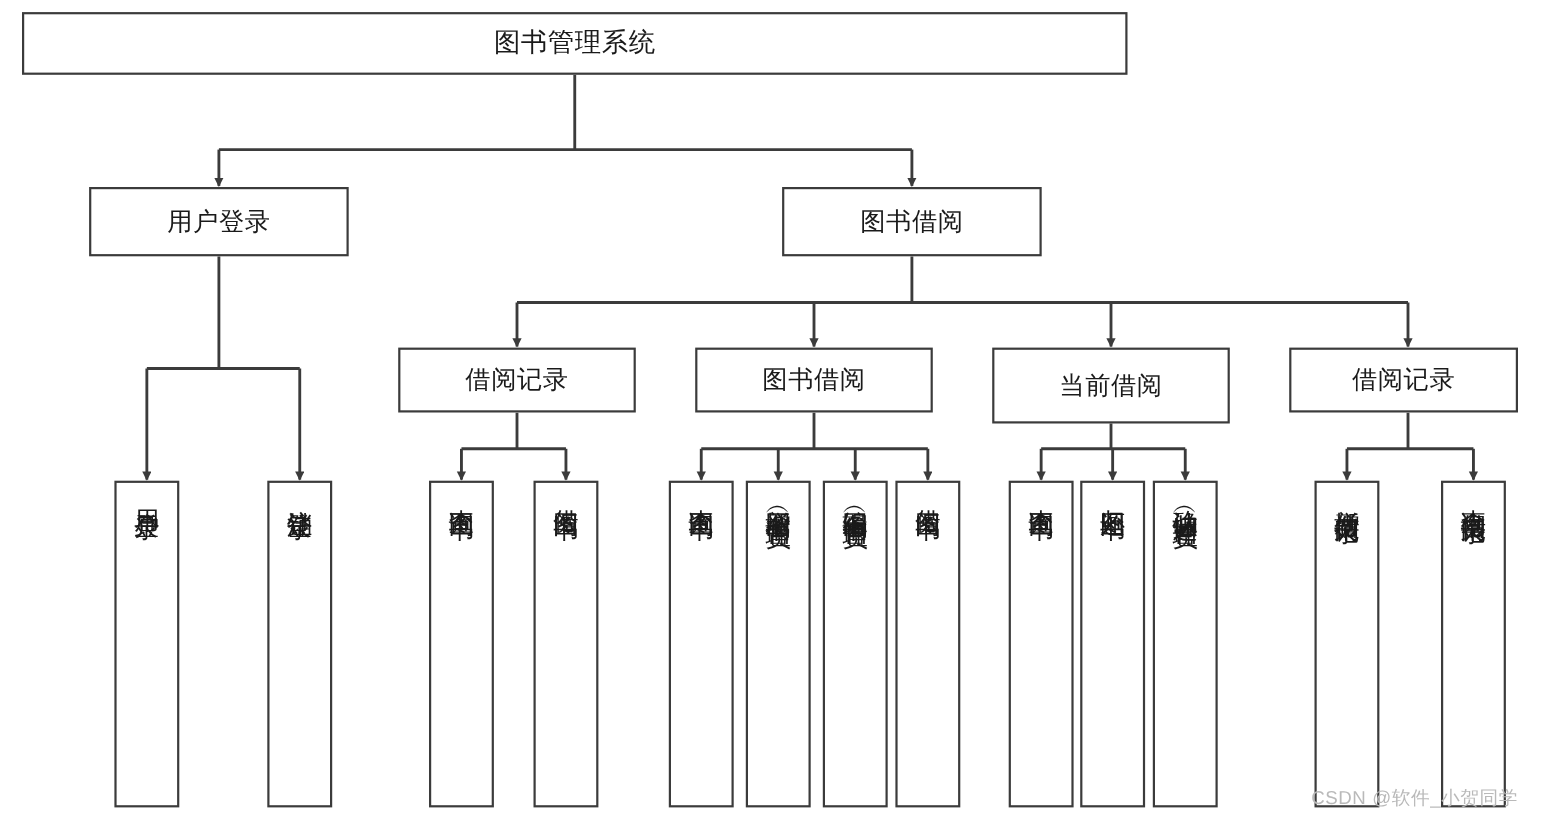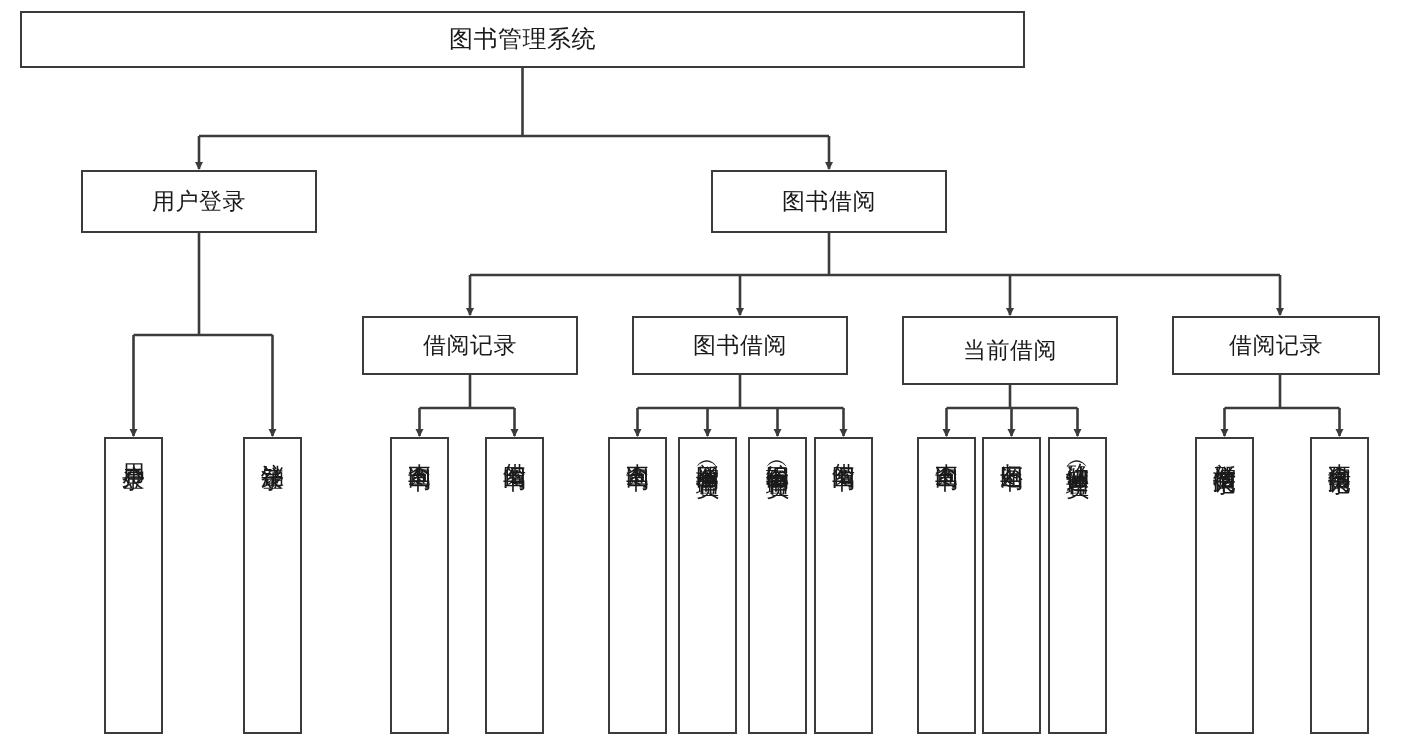--- a/index.html
+++ b/index.html
@@ -172,13 +172,14 @@
         <span class="node-label">确认归还（管理员）</span>
       </div>
       <div class="node-box vertical" style="left: 1195px; top: 437px; width: 59px; height: 297px;">
         <span class="node-label">新增借阅记录</span>
       </div>
       <div class="node-box vertical" style="left: 1310px; top: 437px; width: 59px; height: 297px;">
         <span class="node-label">查询借阅记录</span>
       </div>
     </div>
 
+  <div class="watermark" style="left: 1192px; top: 714px;">CSDN @软件_小贺同学</div>
 </div>
 
 </body></html>

